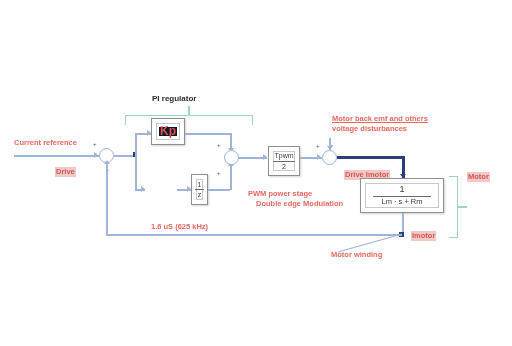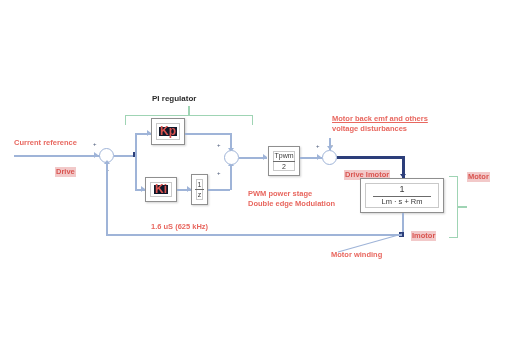--- a/index.html
+++ b/index.html
@@ -127,25 +127,20 @@
   <div class="blk" style="left:151px;top:118px;width:34px;height:27px;">
     <div class="inner">
       <span class="gaintxt">Kp</span>
     </div>
   </div>
 
   <div class="wire h" style="left:185px;top:133px;width:47px;"></div>
   <div class="wire v" style="left:230px;top:133px;height:17px;"></div>
   <div class="arrow d" style="left:228px;top:148px;"></div>
 
-  <div class="blk" style="left:145px;top:177px;width:32px;height:25px;">
-    <div class="inner">
-      <span class="gaintxt">Ki</span>
-    </div>
-  </div>
 
   <div class="wire h" style="left:177px;top:189px;width:14px;"></div>
   <div class="arrow r" style="left:187px;top:186px;"></div>
 
   <div class="blk" style="left:191px;top:174px;width:17px;height:31px;">
     <div class="inner zblk">
       <span class="num">1</span>
       <span class="bar"></span>
       <span class="den">z</span>
     </div>
@@ -164,21 +159,21 @@
 
   <div class="blk" style="left:268px;top:146px;width:32px;height:30px;">
     <div class="inner tpwm">
       <span class="num">Tpwm</span>
       <span class="bar"></span>
       <span class="den">2</span>
     </div>
   </div>
 
   <div class="lbl red" style="left:248px;top:189px;">PWM power stage</div>
-  <div class="lbl red" style="left:248px;top:199px;">Double edge Modulation</div>
+  <div class="lbl red" style="left:256px;top:199px;">Double edge Modulation</div>
 
   <div class="wire h" style="left:300px;top:157px;width:22px;"></div>
   <div class="arrow r" style="left:317px;top:154px;"></div>
 
   <div class="sum" style="left:322px;top:150px;width:15px;height:15px;"></div>
   <div class="sign" style="left:316px;top:143px;">+</div>
   <div class="sign" style="left:331px;top:142px;">-</div>
 
   <div class="wire v" style="left:329px;top:138px;height:12px;"></div>
   <div class="arrow d" style="left:327px;top:146px;"></div>

